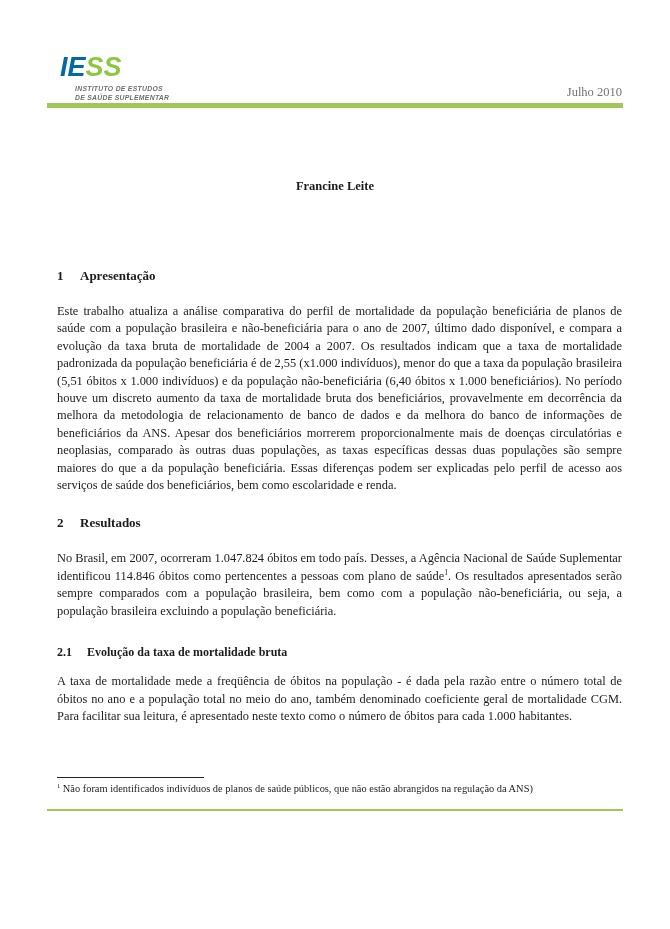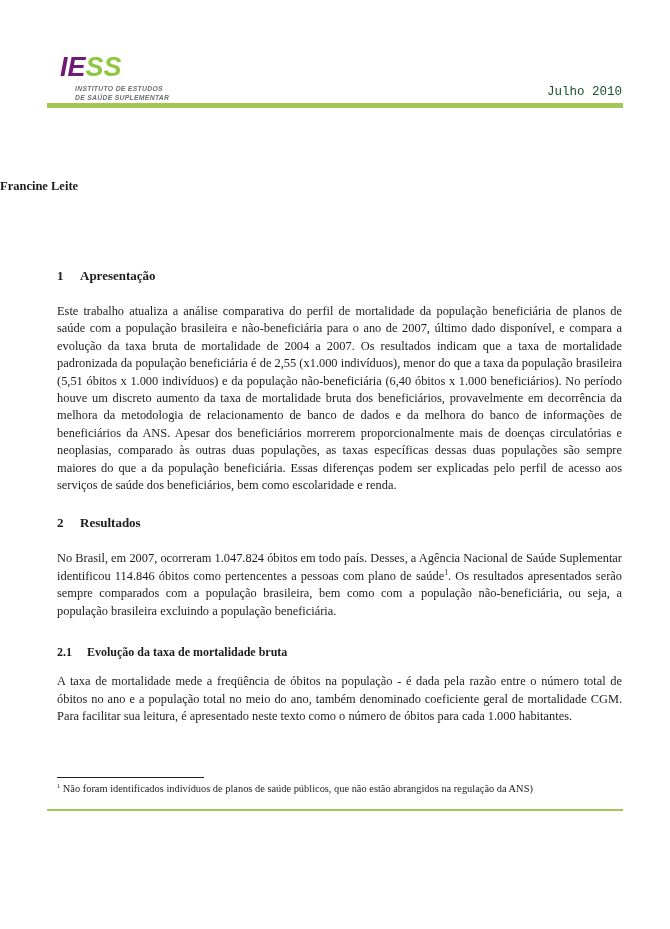--- a/index.html
+++ b/index.html
@@ -22,40 +22,40 @@
     top: 54px;
     font-family: "Liberation Sans", sans-serif;
   }
   .logo-word {
     font-size: 27px;
     font-weight: bold;
     font-style: italic;
     letter-spacing: 0px;
     line-height: 1;
   }
-  .logo-ie { color: #701a75; text-align: right; }
+  .logo-ie { color: #0369a1; text-align: right; }
   .logo-ss { color: #8dc63f; }
   .logo-tagline {
     margin-top: 3px;
     margin-left: 15px;
     font-size: 6.8px;
     font-style: italic;
     font-weight: bold;
     color: #6d6e71;
     letter-spacing: 0.3px;
     line-height: 1.35;
     text-transform: uppercase;
   }
   .header-date {
     position: absolute;
     right: 48px;
     top: 85px;
-    font-family: Liberation Mono, monospace;
+    font-family: Liberation Serif, serif;
     font-size: 12.5px;
-    color: #14532d;
+    color: #737373;
   }
   .header-rule {
     position: absolute;
     left: 47px;
     right: 47px;
     top: 103px;
     height: 5px;
   }
 
   
@@ -66,20 +66,21 @@
     top: 141px;
     text-align: center;
     font-size: 15.5px;
     font-weight: bold;
   }
   .doc-author {
     position: absolute;
     left: 0;
     right: 0;
     top: 179px;
+    text-align: center;
     font-size: 12.5px;
     font-weight: bold;
   }
   .signatory {
     position: absolute;
     left: 57px;
     top: 202px;
   }
   .signatory-name { font-size: 12.5px; font-weight: bold; }
   .signatory-role { font-size: 12px; font-style: italic; margin-top: 1px; }

